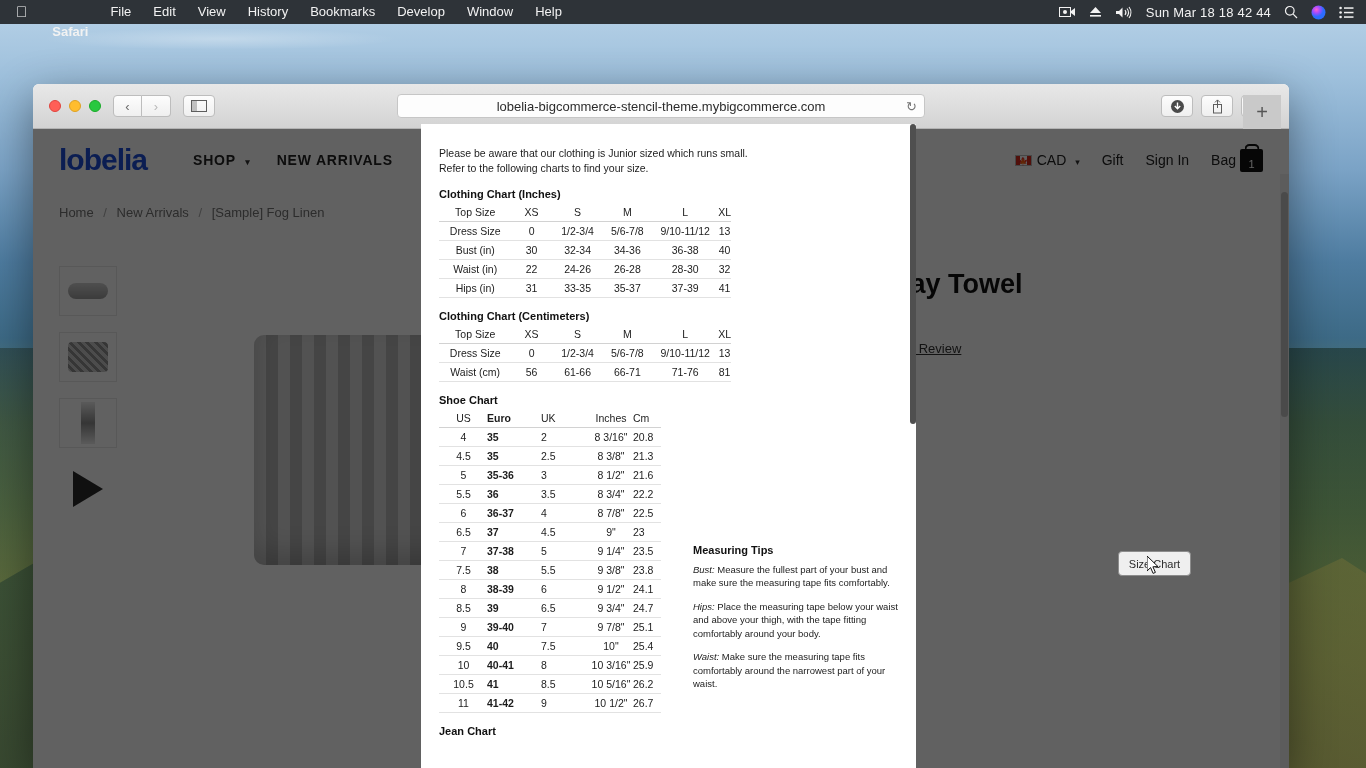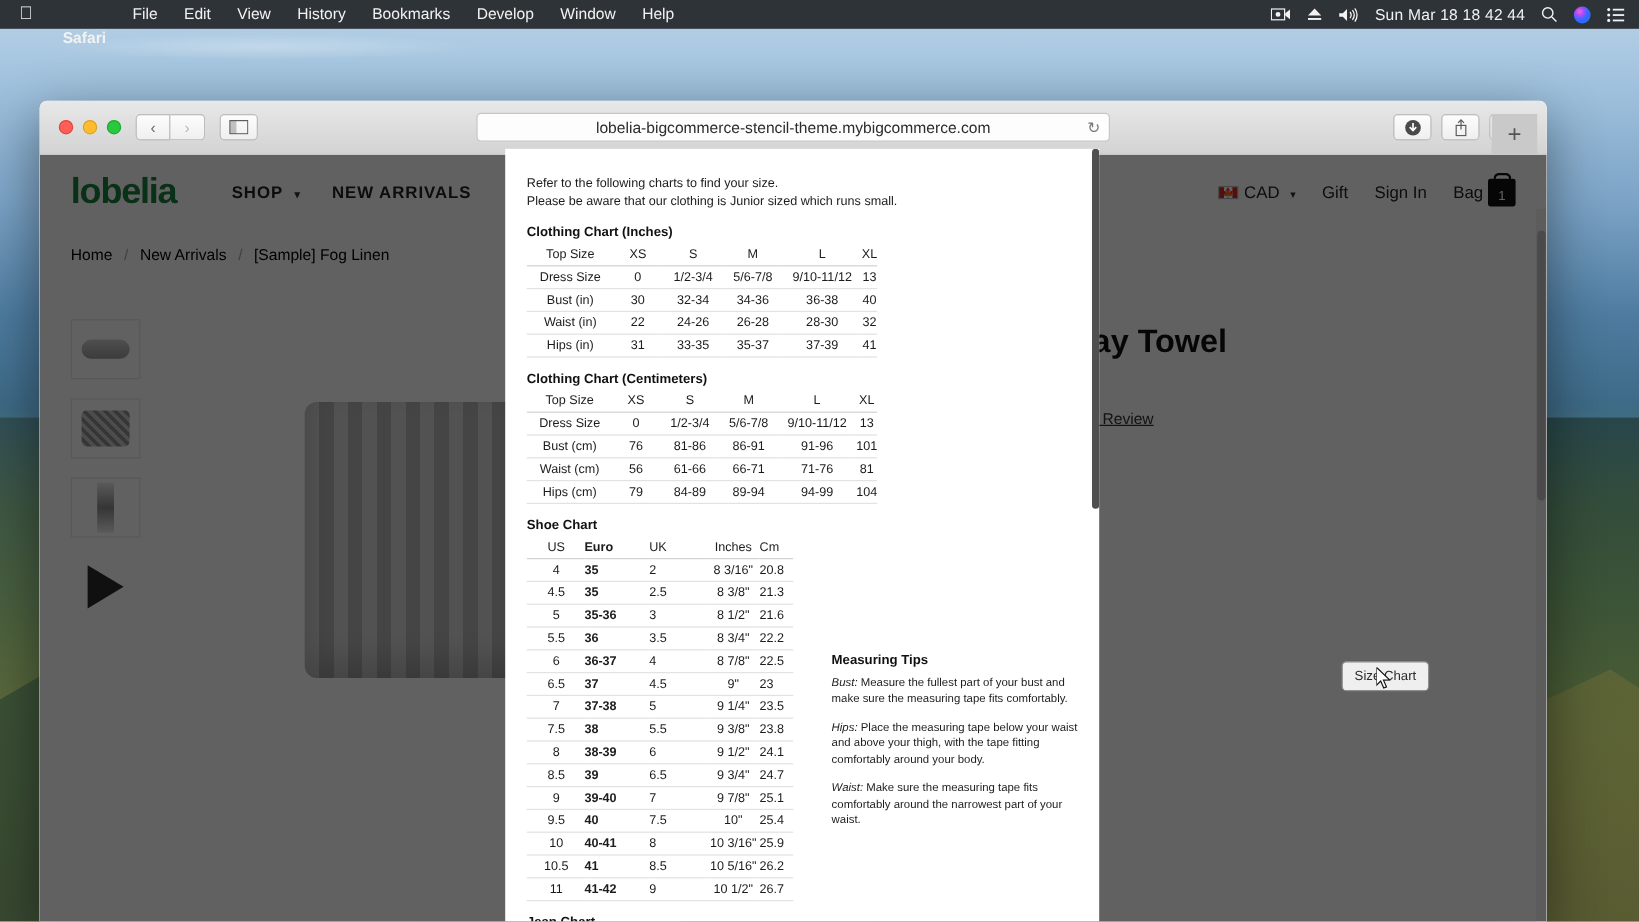--- a/index.html
+++ b/index.html
@@ -110,21 +110,21 @@
   #page {
     position: absolute; top: 45px; left: 0; width: 1256px; height: 639px;
     background: #fff; overflow: hidden;
   }
   #page-dim { position: absolute; inset: 0; background: rgba(0,0,0,.62); z-index: 30; }
 
   .site-header {
     height: 62px; background: #fff; display: flex; align-items: center;
     padding: 0 26px; position: relative;
   }
-  .logo { font-size: 30px; font-weight: bold; letter-spacing: -1px; color: #15803d; }
+  .logo { font-size: 30px; font-weight: bold; letter-spacing: -1px; color: #1d4ed8; }
   .mainnav { display: flex; align-items: center; gap: 26px; margin-left: 46px; }
   .navlink { font-size: 14px; font-weight: bold; letter-spacing: .8px; color: #222; }
   .caret { font-size: 9px; margin-left: 5px; color: #333; }
   .searchbox {
     width: 270px; height: 36px; border: 1px solid #ddd; border-radius: 3px;
     margin-left: 40px; background: #fff;
   }
   .util { display: flex; align-items: center; gap: 22px; margin-left: auto; font-size: 14px; color: #222; }
   .flag {
     display: inline-block; width: 17px; height: 11px; background: #fff;
@@ -138,21 +138,21 @@
     width: 23px; height: 23px; background: #111; border-radius: 2px;
     color: #fff; font-size: 11px; display: flex; align-items: flex-end;
     justify-content: center; padding-bottom: 2px; position: relative; margin-left: 4px;
   }
   .bag-ico::before {
     content: ""; position: absolute; top: -5px; left: 50%; transform: translateX(-50%);
     width: 11px; height: 8px; border: 2px solid #111; border-bottom: none; border-radius: 5px 5px 0 0;
   }
 
   .breadcrumb { padding: 14px 26px 0; font-size: 13px; color: #777; }
-  .breadcrumb span { color: #000000; }
+  .breadcrumb span { color: #737373; }
   .breadcrumb .sep { margin: 0 6px; color: #aaa; }
 
   .product-area { display: flex; padding: 20px 26px 0; }
   .thumbs { width: 70px; display: flex; flex-direction: column; gap: 16px; padding-top: 26px; }
   .thumb {
     width: 58px; height: 50px; border: 1px solid #e6e6e6;
     display: flex; align-items: center; justify-content: center; overflow: hidden; background: #fff;
   }
   .roll1 { width: 40px; height: 16px; border-radius: 8px; background: linear-gradient(#cfcfcf,#9c9c9c); }
   .roll2 { width: 40px; height: 30px; border-radius: 4px;
@@ -478,22 +478,22 @@
   <svg class="cursor-arrow" viewBox="0 0 12 19">
     <path d="M0 0 L0 15 L3.6 11.6 L6.1 17.4 L8.4 16.4 L5.9 10.8 L11 10.6 Z" fill="#fff" stroke="#111" stroke-width="1"></path>
   </svg>
   <div class="modal-close">✕</div>
 </div>
 
 <div id="modal">
   <div class="modal-inner">
 
     <div class="intro">
+      <div>Please be aware that our clothing is Junior sized which runs small.</div>
       <div>Refer to the following charts to find your size.</div>
-      <div>Please be aware that our clothing is Junior sized which runs small.</div>
     </div>
 
     <div class="chart-title">Clothing Chart (Inches)</div>
     <table class="sz clothing">
       <thead>
           <tr>
         <th>Top Size</th>
         <th>XS</th>
         <th>S</th>
         <th>M</th>
@@ -552,42 +552,26 @@
       <tbody>
         <tr>
           <td>Dress Size</td>
           <td>0</td>
           <td>1/2-3/4</td>
           <td>5/6-7/8</td>
           <td>9/10-11/12</td>
           <td>13</td>
         </tr>
         <tr>
-          <td>Bust (cm)</td>
-          <td>76</td>
-          <td>81-86</td>
-          <td>86-91</td>
-          <td>91-96</td>
-          <td>101</td>
-        </tr>
-        <tr>
           <td>Waist (cm)</td>
           <td>56</td>
           <td>61-66</td>
           <td>66-71</td>
           <td>71-76</td>
           <td>81</td>
-        </tr>
-        <tr>
-          <td>Hips (cm)</td>
-          <td>79</td>
-          <td>84-89</td>
-          <td>89-94</td>
-          <td>94-99</td>
-          <td>104</td>
         </tr>
       </tbody>
     </table>
 
     <div class="chart-title">Shoe Chart</div>
     <table class="sz shoe">
       <thead>
           <tr>
         <th>US</th>
         <th>Euro</th>

